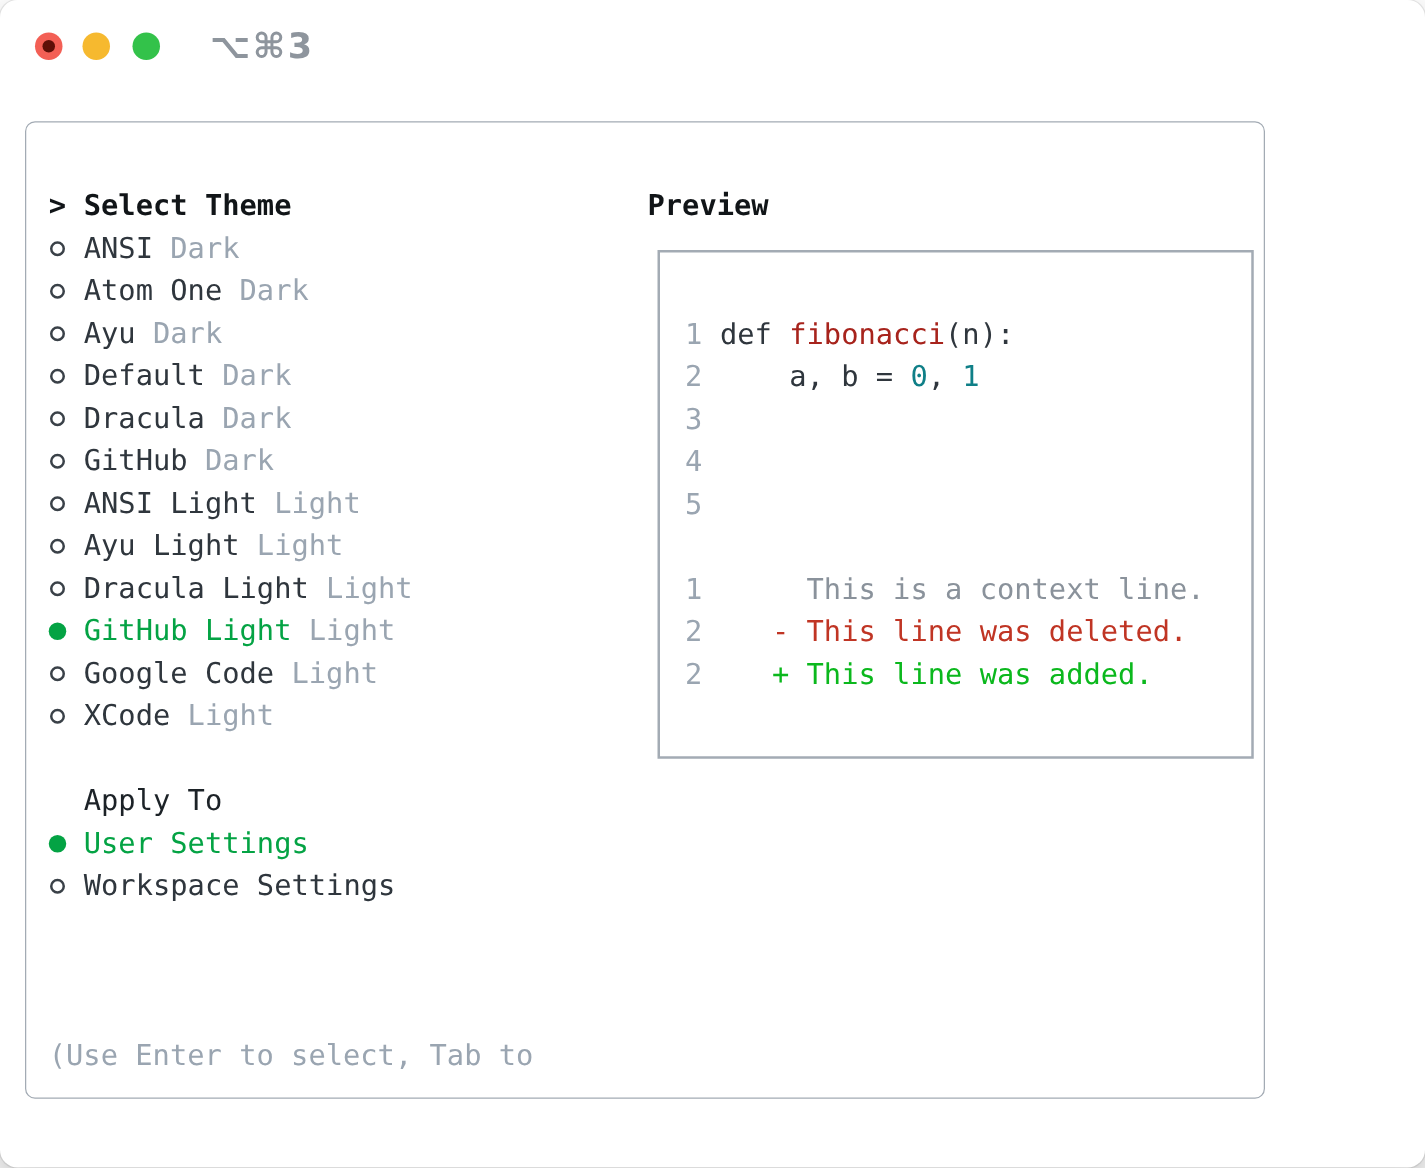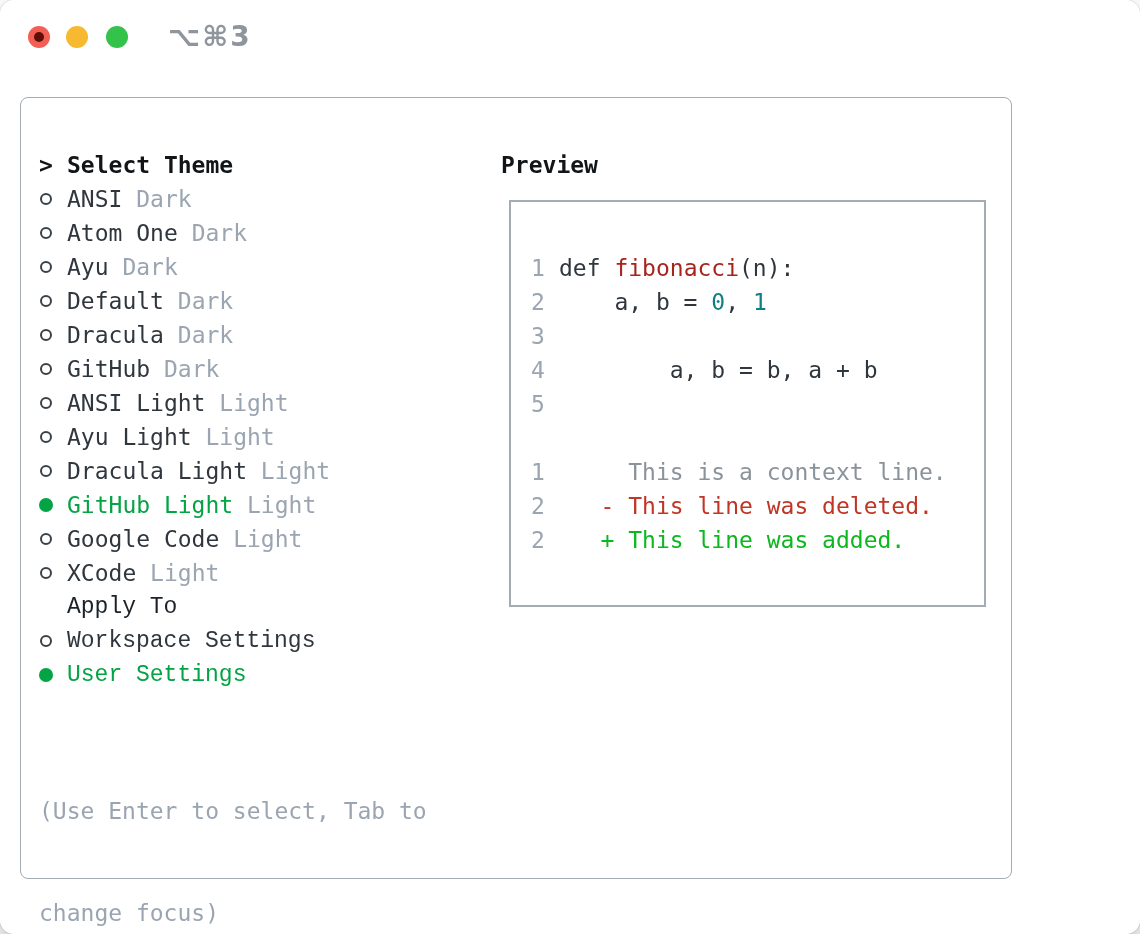--- a/index.html
+++ b/index.html
@@ -42,32 +42,32 @@
 
   
   .panel{
     position:absolute;left:20px;top:97px;width:992px;height:782px;
     border:1.5px solid var(--border);border-radius:8px;
     display:flex;
     padding:50px 0 0 18px;
     font-size:23px;line-height:34px;color:var(--text-dark);
   }
   .left-col{width:462px;flex:none;}
-  .right-col{flex:none;margin-left:0;}
+  .right-col{flex:none;margin-left:17px;}
 
   .row{display:flex;align-items:center;height:34px;white-space:pre;}
   .marker-cell{width:28px;flex:none;display:flex;align-items:center;}
   .ring{width:12px;height:12px;border-radius:50%;border:2px solid #3a4148;margin-left:1px;}
   .dotsel{width:14px;height:14px;border-radius:50%;background:var(--green-select);margin-left:0;}
   .caret{font-weight:bold;color:#111518;}
   .section-title{font-weight:bold;color:#111518;}
   .tname{color:var(--text-dark);}
   .tname.selected{color:var(--green-select);}
   .tvariant{color:var(--muted);}
-  .apply-section{font-family:Liberation Mono, monospace;}
+  .apply-section{margin-top:34px;}
   .apply-header{color:#1c2227;}
   .opt-label{color:var(--text-dark);}
   .opt-label.selected{color:var(--green-select);}
   .hint{margin-top:34px;color:var(--muted);white-space:pre;}
   .hint div{height:34px;display:flex;align-items:center;}
 
   
   .preview-title{height:34px;display:flex;align-items:center;font-weight:bold;color:#111518;}
   .preview-box{
     margin-top:18px;margin-left:8px;
@@ -123,39 +123,39 @@
           <div class="row"><span class="marker-cell"><span class="ring"></span></span><span class="tname">Google Code</span><span class="tvariant"> Light</span></div>
           <div class="row"><span class="marker-cell"><span class="ring"></span></span><span class="tname">XCode</span><span class="tvariant"> Light</span></div>
         </div>
 
       <div class="apply-section">
         <div class="row">
           <span class="marker-cell"></span>
           <span class="apply-header">Apply To</span>
         </div>
         <div>
+            <div class="row"><span class="marker-cell"><span class="dotsel"></span></span><span class="opt-label selected">User Settings</span></div>
             <div class="row"><span class="marker-cell"><span class="ring"></span></span><span class="opt-label">Workspace Settings</span></div>
-            <div class="row"><span class="marker-cell"><span class="dotsel"></span></span><span class="opt-label selected">User Settings</span></div>
           </div>
       </div>
 
       <div class="hint">
         <div>(Use Enter to select, Tab to</div>
         <div>change focus)</div>
       </div>
     </div>
 
     <div class="right-col">
       <div class="preview-title">Preview</div>
       <div class="preview-box">
         <div>
             <div class="code-row"><span class="gutter">1</span><span style="white-space: pre;"><span class="seg-code">def </span><span class="seg-func">fibonacci</span><span class="seg-code">(n):</span></span></div>
             <div class="code-row"><span class="gutter">2</span><span style="white-space: pre;"><span class="seg-code">    a, b = </span><span class="seg-num">0</span><span class="seg-code">, </span><span class="seg-num">1</span></span></div>
             <div class="code-row"><span class="gutter">3</span></div>
-            <div class="code-row"><span class="gutter">4</span><span style="white-space: pre;"><span class="seg-code">        a, b = b, a + b</span></span></div>
+            <div class="code-row"><span class="gutter">4</span></div>
             <div class="code-row"><span class="gutter">5</span></div>
           </div>
         <div class="spacer-row"></div>
         <div>
             <div class="code-row"><span class="gutter">1</span><span style="white-space: pre;"><span class="seg-context">     This is a context line.</span></span></div>
             <div class="code-row"><span class="gutter">2</span><span style="white-space: pre;"><span class="seg-deleted">   - This line was deleted.</span></span></div>
             <div class="code-row"><span class="gutter">2</span><span style="white-space: pre;"><span class="seg-added">   + This line was added.</span></span></div>
           </div>
       </div>
     </div>

